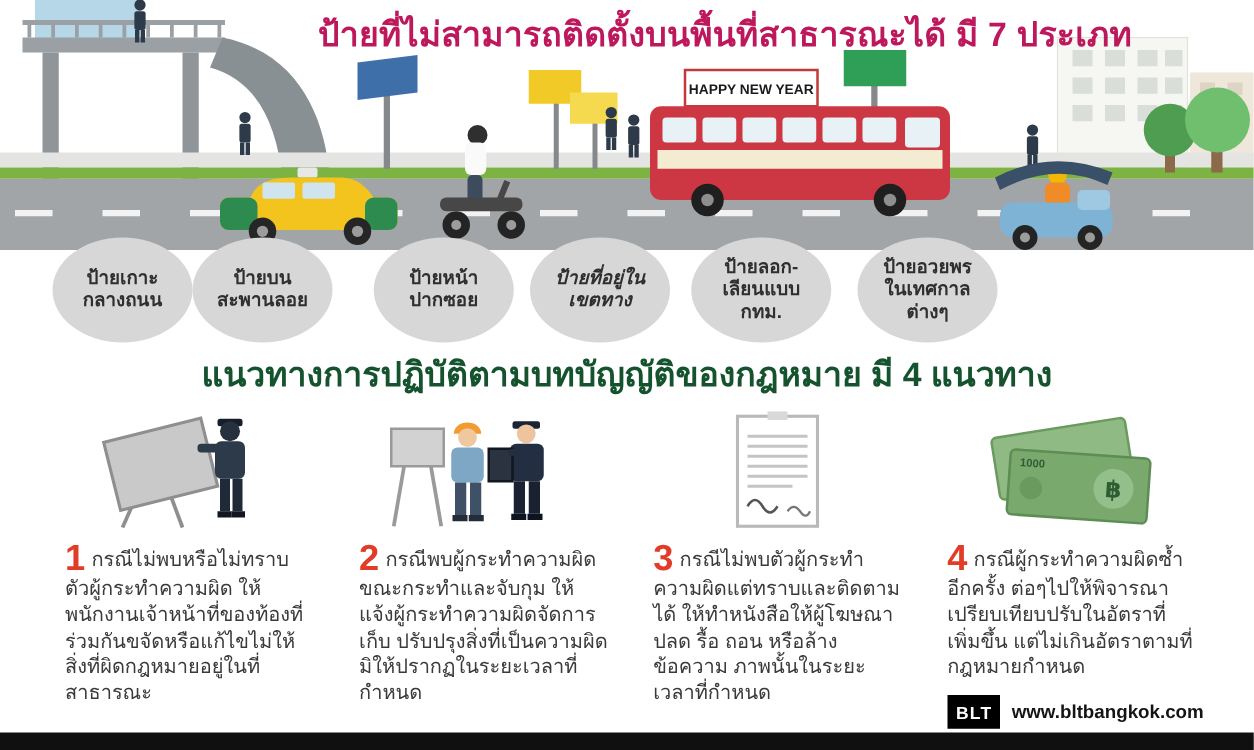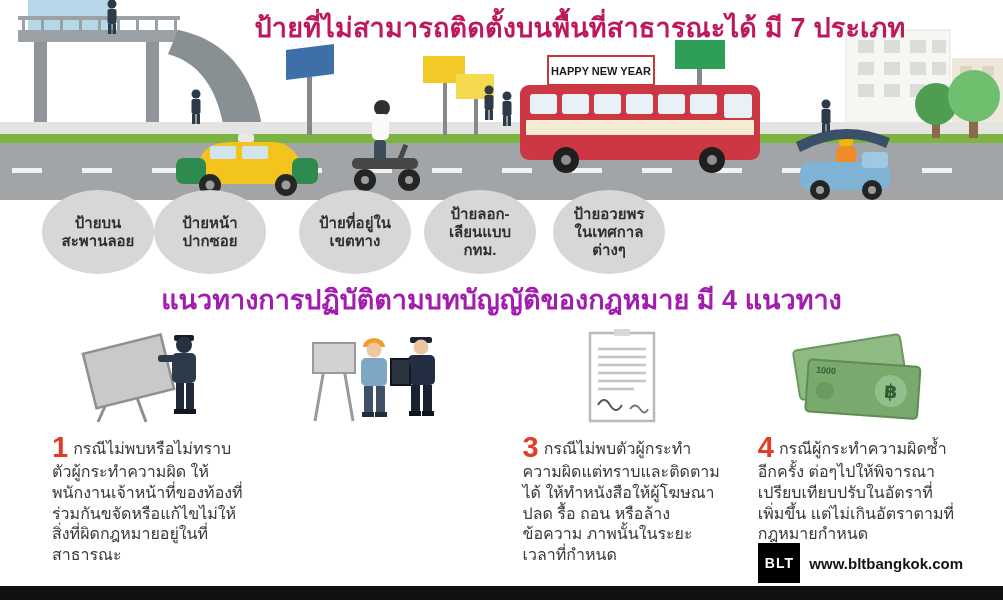--- a/index.html
+++ b/index.html
@@ -21,48 +21,48 @@
   .circles-row{position:absolute;top:190px;left:0;width:1003px;height:88px;z-index:6;}
   .circle{
     position:absolute;top:0;width:112px;height:84px;border-radius:50%;
     background:#d7d7d7;display:flex;align-items:center;justify-content:center;
     text-align:center;font-size:15px;font-weight:700;color:#2f2f2f;
     line-height:1.22;white-space:pre-line;
   }
   .circle:nth-child(1){left:42px;}
   .circle:nth-child(2){left:154px;}
   .circle:nth-child(3){left:299px;}
-  .circle:nth-child(4){left:424px;}
+  .circle:nth-child(4){left:424px;font-style:italic;}
   .circle:nth-child(5){left:553px;}
   .circle:nth-child(6){left:686px;}
   .circle:nth-child(7){left:793px;width:178px;background:transparent;}
   
   .guidelines{position:absolute;top:278px;left:0;width:1003px;z-index:4;}
   .guidelines-title{
-    text-align:center;font-size:27px;font-weight:700;color:#a21caf;margin:0 0 6px 0;
+    text-align:center;font-size:27px;font-weight:700;color:#14532d;margin:0 0 6px 0;
   }
   .guide-grid{
     display:grid;grid-template-columns:repeat(4,1fr);
     column-gap:36px;padding:0 46px 0 52px;
   }
   .guide-illus{height:98px;display:flex;align-items:flex-end;justify-content:center;}
   .guide-text{
     margin:8px 0 0 0;font-size:16px;line-height:1.3;color:#3a3a3a;font-weight:500;
   }
   .num{
     font-size:29px;font-weight:800;color:#e23c28;margin-right:5px;
     line-height:1;vertical-align:-3px;
   }
   
   .footer-bar{position:absolute;left:0;right:0;bottom:0;height:14px;background:#101010;}
   .footer-brand{
     position:absolute;right:40px;bottom:17px;display:flex;align-items:center;gap:9px;z-index:7;
   }
   .blt-box{
-    width:42px;height:40px;background:#000;color:#fff;display:flex;
+    width:42px;height:27px;background:#000;color:#fff;display:flex;
     align-items:center;justify-content:center;font-weight:800;font-size:14px;letter-spacing:1px;
   }
   .site{font-size:15px;font-weight:700;color:#141414;}
 </style>
 </head>
 <body>
 
 <div class="scene-wrap">
   <svg width="1003" height="215" viewBox="0 0 1003 215">
 
@@ -239,20 +239,22 @@
         <circle cx="28" cy="68" r="4" fill="#9c9c9c"></circle>
       <circle cx="80" cy="68" r="10" fill="#242424"></circle>
         <circle cx="80" cy="68" r="4" fill="#9c9c9c"></circle>
     </g>
   </svg>
 </div>
 
 <div class="main-title">ป้ายที่ไม่สามารถติดตั้งบนพื้นที่สาธารณะได้ มี 7 ประเภท</div>
 
 <div class="circles-row">
+  <div class="circle">ป้ายเกาะ
+กลางถนน</div>
   <div class="circle">ป้ายบน
 สะพานลอย</div>
   <div class="circle">ป้ายหน้า
 ปากซอย</div>
   <div class="circle">ป้ายที่อยู่ใน
 เขตทาง</div>
   <div class="circle">ป้ายลอก-
 เลียนแบบ
 กทม.</div>
   <div class="circle">ป้ายอวยพร
@@ -309,20 +311,21 @@
             <rect x="-3" y="22" width="27" height="30" rx="5" fill="#232e42"></rect>
             <rect x="-20" y="26" width="19" height="26" fill="#2b3240" stroke="#11161f" stroke-width="2"></rect>
             <rect x="-4" y="26" width="14" height="6" rx="3" fill="#232e42"></rect>
             <rect x="0" y="52" width="9" height="26" fill="#1a2231"></rect>
             <rect x="12" y="52" width="9" height="26" fill="#1a2231"></rect>
             <rect x="-2" y="78" width="12" height="5" fill="#0d1420"></rect>
             <rect x="11" y="78" width="12" height="5" fill="#0d1420"></rect>
           </g>
         </svg>
       </div>
+      <p class="guide-text"><span class="num">2</span><span>กรณีพบผู้กระทำความผิดขณะกระทำและจับกุม ให้แจ้งผู้กระทำความผิดจัดการเก็บ ปรับปรุงสิ่งที่เป็นความผิดมิให้ปรากฏในระยะเวลาที่กำหนด</span></p>
     </div>
 
     <div>
       <div class="guide-illus">
         <svg width="160" height="96" viewBox="0 0 160 96">
           <rect x="48" y="4" width="64" height="88" fill="#ffffff" stroke="#b9b9b9" stroke-width="2.5"></rect>
           <rect x="72" y="0" width="16" height="7" fill="#d9d9d9"></rect>
           <g stroke="#c4c4c4" stroke-width="2.5">
             <line x1="56" y1="20" x2="104" y2="20"></line>
             <line x1="56" y1="28" x2="104" y2="28"></line>

